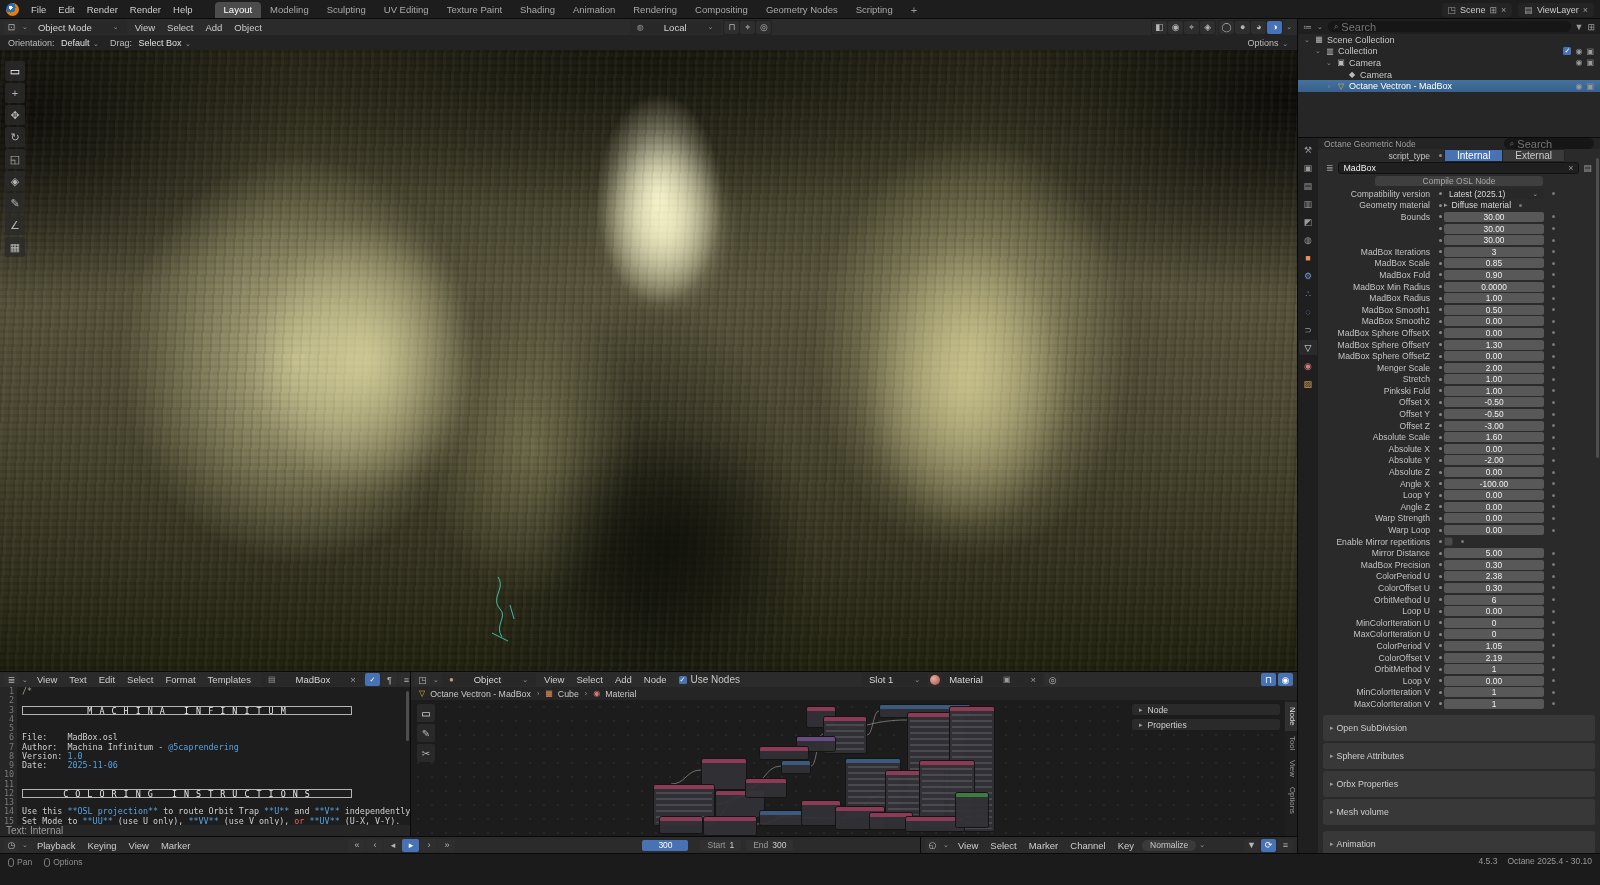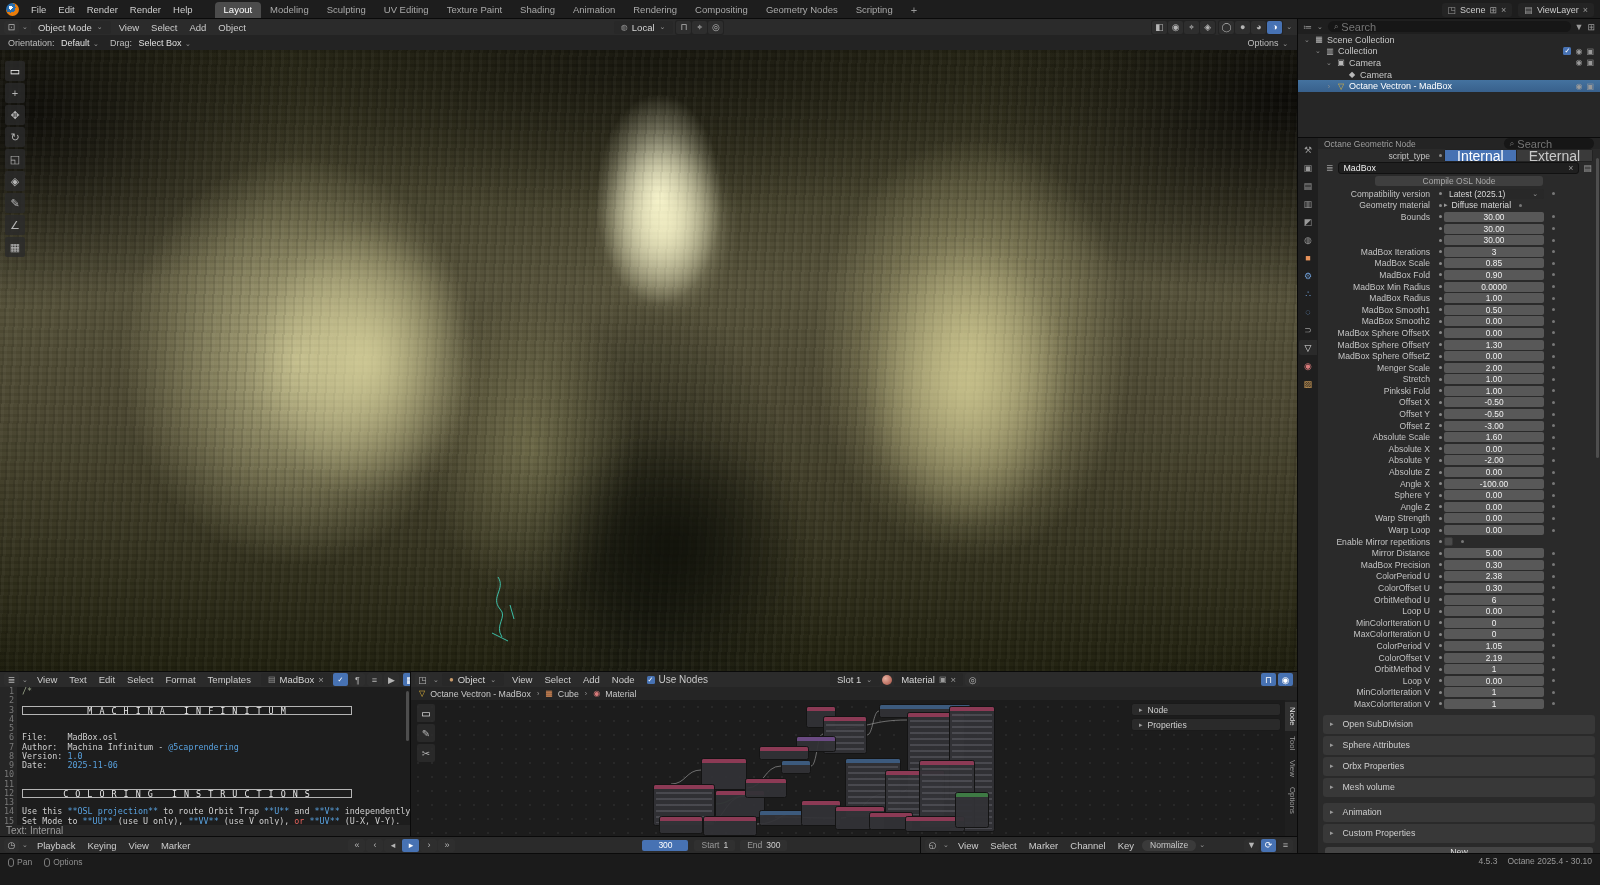--- a/index.html
+++ b/index.html
@@ -2,21 +2,21 @@
 <html><head>
 <meta charset="utf-8">
 <style>
 *{margin:0;padding:0;box-sizing:border-box;}
 html,body{background:#000;}
 #app{position:relative;width:1600px;height:885px;background:#7f1d1d;font-family:"Liberation Sans",sans-serif;font-size:10px;color:#c8c8c8;overflow:hidden;}
 .ed{position:absolute;box-shadow:0 0 0 1px #0a0a0a;}
 .hdr{display:flex;align-items:center;gap:2px;background:#2b2b2b;height:16px;padding:0 4px;white-space:nowrap;}
 .mi{padding:0 6px;color:#cdcdcd;font-size:9.5px;cursor:default;}
 .caret{font-size:7px;color:#9a9a9a;padding:0 1px;}
-.drop{display:inline-flex;align-items:center;gap:4px;background:#282828;border-radius:3px;padding:1px 7px;color:#d5d5d5;font-size:9.5px;height:13px;}
+.drop{display:inline-flex;align-items:center;gap:20px;background:#282828;border-radius:3px;padding:1px 7px;color:#d5d5d5;font-size:9.5px;height:13px;}
 .icobtn{min-width:15px;height:13px;display:inline-flex;align-items:center;justify-content:center;border-radius:2px;color:#b5b5b5;font-size:9px;background:#2e2e2e;}
 .icobtn.on{background:#4772b3;color:#fff;}
 .grp{display:inline-flex;gap:1px;background:#222;border-radius:3px;padding:1px;}
 
 .topbar{left:0;top:0;width:1600px;height:19px;background:#1d1d1d;display:flex;align-items:center;padding:0 6px;gap:2px;}
 .blogo{width:13px;height:13px;border-radius:50%;background:radial-gradient(circle at 35% 35%,#fff 0 2px,#2a6fb0 2px 5px,#e87d0d 5px);margin-right:4px;}
 .wtabs{display:flex;align-items:flex-end;height:19px;margin-left:14px;}
 .wtab{padding:2px 9px;color:#a9a9a9;font-size:9.5px;border-radius:4px 4px 0 0;height:17px;}
 .wtab.active{background:#4c4c4c;color:#fff;}
 .wadd{color:#9a9a9a;padding:0 7px;font-size:11px;}
@@ -64,34 +64,34 @@
 .ptab.on{background:#2a2a2a;color:#e8e8e8;}
 .pc-obj{color:#e8935a;}.pc-mod{color:#6f9fd8;}.pc-data{color:#57b06a;}.pc-mat{color:#d87a7a;}.pc-tex{color:#d8a35a;}.pc-phy{color:#6f9fd8;}.pc-par{color:#6f9fd8;}
 .pmain{flex:1;display:flex;flex-direction:column;overflow:hidden;position:relative;}
 .phdr{display:flex;align-items:center;gap:5px;height:16px;background:#242424;padding:0 6px;}
 .pbc{color:#9f9f9f;font-size:8.5px;white-space:nowrap;overflow:hidden;text-overflow:ellipsis;max-width:130px;}
 .phdr .search{max-width:118px;}
 .srow{display:flex;align-items:center;height:14px;}
 .plab{width:118px;text-align:right;padding-right:6px;color:#c3c3c3;font-size:8.6px;white-space:nowrap;overflow:hidden;}
 .pdot{width:8px;display:flex;justify-content:center;}
 .pdot::after{content:"";width:3px;height:3px;border-radius:50%;background:#8a8a8a;}
-.segbtn{height:11px;display:inline-flex;align-items:center;justify-content:center;font-size:14px;padding:0 12px;background:#3a3a3a;color:#c9c9c9;}
+.segbtn{height:11px;display:inline-flex;align-items:center;justify-content:center;font-size:10px;padding:0 12px;background:#3a3a3a;color:#c9c9c9;}
 .segbtn.on{background:#4772b3;color:#fff;}
 .namefield{flex:1;display:flex;align-items:center;gap:4px;background:#1f1f1f;border:1px solid #111;border-radius:3px;height:12px;padding:0 5px;color:#eee;font-size:8.8px;}
 .compile{margin:2px auto;width:168px;height:12px;background:#3f3f3f;border-radius:3px;display:flex;align-items:center;justify-content:center;color:#a8a8a8;font-size:8.5px;}
 .prow{display:flex;align-items:center;height:11.6px;}
 .pfield{width:100px;height:10px;background:#585858;border-radius:2px;color:#f0f0f0;font-size:8.4px;display:flex;align-items:center;justify-content:center;}
 .pdropv{background:#282828;justify-content:space-between;padding:0 5px;color:#d8d8d8;}
 .pmatv{display:flex;align-items:center;gap:4px;color:#d8d8d8;font-size:8.6px;}
 .pmarr{color:#9a9a9a;font-size:7px;}
 .pcheck{width:9px;height:9px;background:#4a4a4a;border:1px solid #383838;border-radius:2px;}
 .pkey{width:18px;display:flex;justify-content:center;}
 .pkdot{width:3px;height:3px;border-radius:50%;background:#777;}
 .psecs{margin-top:3px;}
-.psec{height:19px;background:#383838;border-radius:3px;margin:2px 5px;display:flex;align-items:center;gap:9px;padding:8px 7px;color:#cfcfcf;font-size:8.8px;}
+.psec{height:26px;background:#383838;border-radius:3px;margin:2px 5px;display:flex;align-items:center;gap:3px;padding:8px 7px;color:#cfcfcf;font-size:8.8px;}
 .scaret{font-size:7px;color:#9a9a9a;}
 .pnew{height:13px;margin:2px 7px;background:#454545;border-radius:3px;display:flex;align-items:center;justify-content:center;color:#ddd;font-size:8.8px;}
 .pscroll{position:absolute;right:1px;top:20px;width:3px;height:300px;background:#4e4e4e;border-radius:2px;}
 
 .ted{left:0;top:672px;width:410px;height:164px;background:#1d1d1d;display:flex;flex-direction:column;}
 .ted .hdr{height:15px;}
 .tcontent{flex:1;overflow:hidden;font-family:"DejaVu Sans Mono",monospace;font-size:8.4px;line-height:9.25px;position:relative;}
 .tline{display:flex;height:9.25px;}
 .tnum{width:17px;background:#262626;color:#7a7a7a;text-align:right;padding-right:3px;flex:none;}
 .tbody{white-space:pre;padding-left:5px;color:#cfcfcf;}
@@ -562,21 +562,21 @@
           </div>
           <div class="prow">
             <span class="plab">Angle X</span>
             <span class="pdot"></span>
             <span class="pfield">-100.00</span>
             <span class="pkey">
               <span class="pkdot"></span>
             </span>
           </div>
           <div class="prow">
-            <span class="plab">Sphere Y</span>
+            <span class="plab">Loop Y</span>
             <span class="pdot"></span>
             <span class="pfield">0.00</span>
             <span class="pkey">
               <span class="pkdot"></span>
             </span>
           </div>
           <div class="prow">
             <span class="plab">Angle Z</span>
             <span class="pdot"></span>
             <span class="pfield">0.00</span>
@@ -1010,21 +1010,21 @@
       </div>
     <div class="transport">
         <span class="icobtn">«</span>
         <span class="icobtn">‹</span>
         <span class="icobtn">◂</span>
         <span class="icobtn on">▸</span>
         <span class="icobtn">›</span>
         <span class="icobtn">»</span>
       </div>
     <div class="framefield">300</div>
-    <div class="sepill" style="margin-left:4px;">
+    <div class="sepill" style="margin-left:10px;">
       <span style="color:#9a9a9a;">Start</span>
       <span>1</span>
     </div>
     <div class="sepill" style="margin-left:3px;">
       <span style="color:#9a9a9a;">End</span>
       <span>300</span>
     </div>
   </div>
 
   <div class="ds ed hdr">

